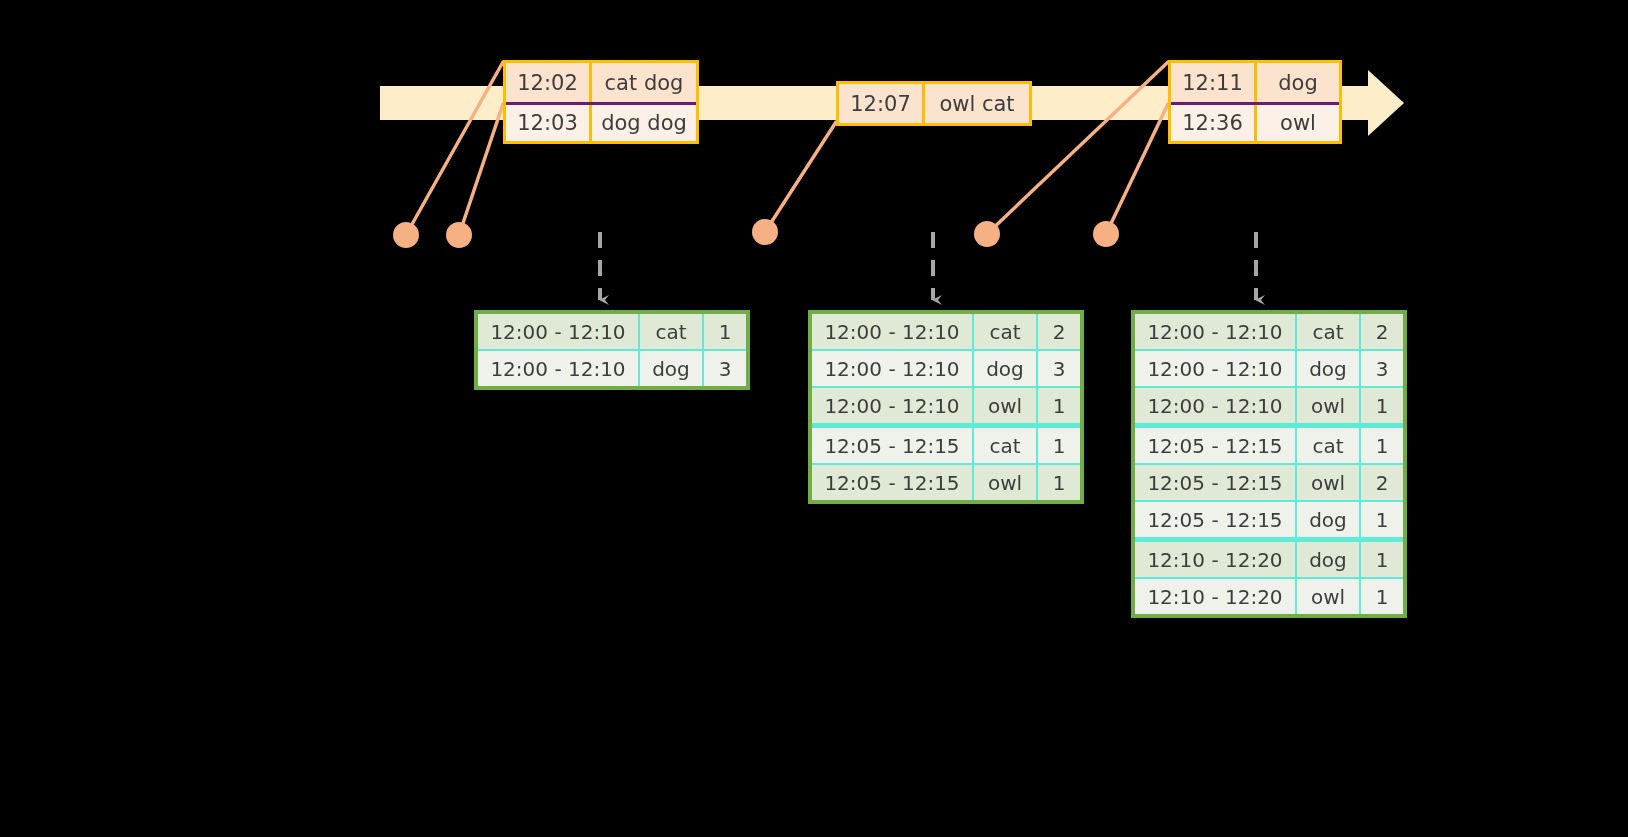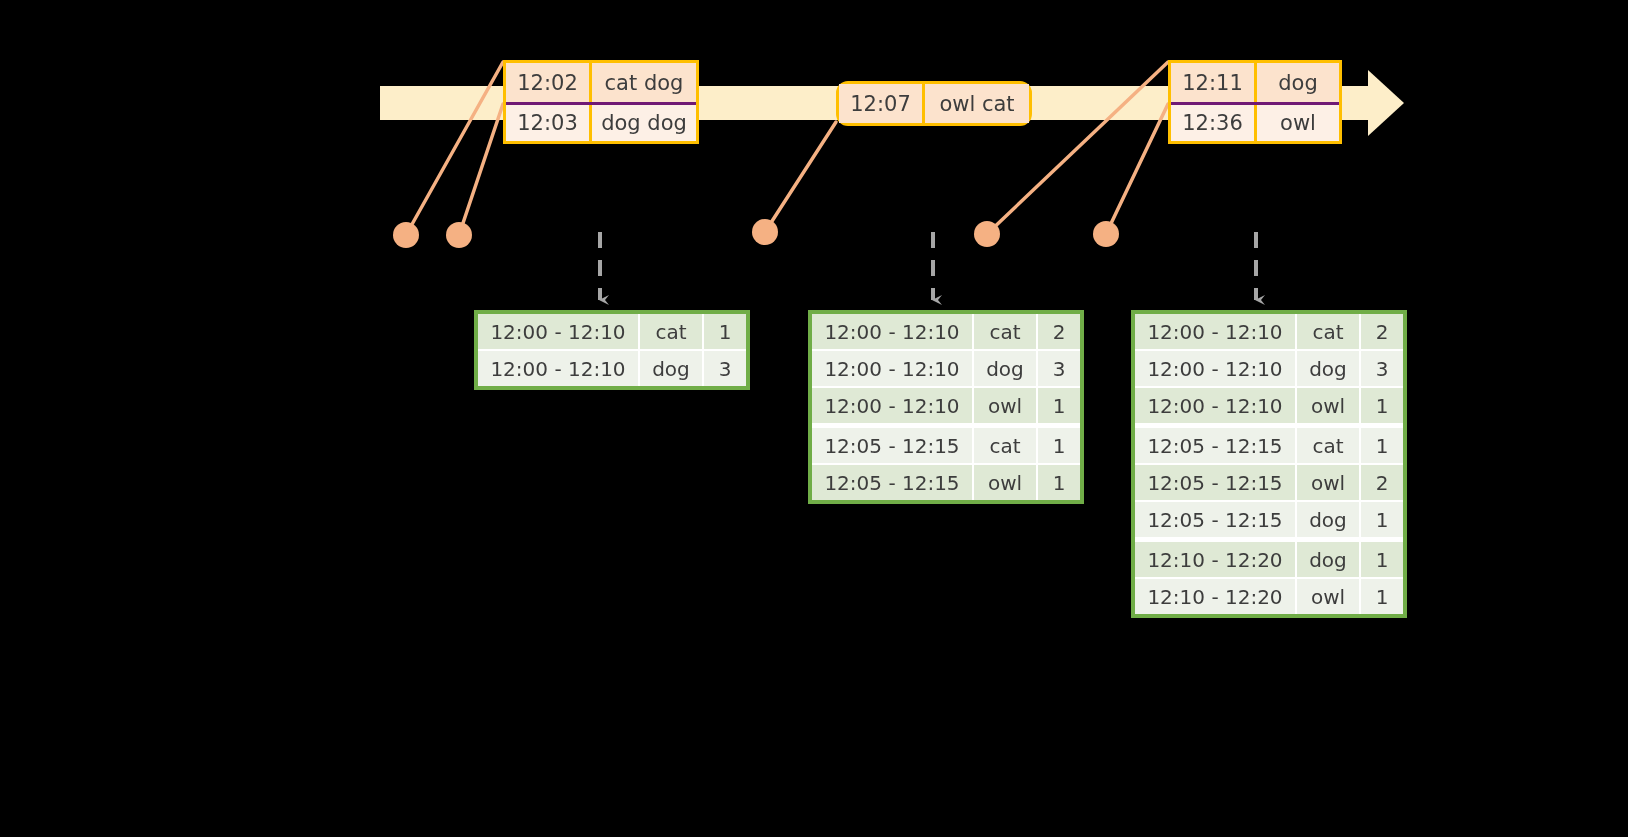--- a/index.html
+++ b/index.html
@@ -17,21 +17,21 @@
   .event-row + .event-row{border-top:3px solid #701a75;text-align:center;}
   .event-row.shade .cell{background:#fce3cd;}
   .event-row.light .cell{background:#fdf0e6;}
   .cell{display:flex;align-items:center;justify-content:center;
         font-size:21px;color:#3d3d3d;box-sizing:border-box;}
   .cell.time{width:86px;border-right:3px solid #ffbf00;}
   .cell.words{flex:1;}
 
   
   .result-table{position:absolute;border:4px solid #70ad47;box-sizing:border-box;
-                background:#ffffff;display:flex;flex-direction:column;gap:2px;padding:0;}
+                background:#5eead4;display:flex;flex-direction:column;gap:2px;padding:0;}
   .r-row{display:flex;height:35px;gap:2px;box-sizing:border-box;}
   .r-row.a .r-cell{background:#dfe9d5;}
   .r-row.b .r-cell{background:#eef2ea;}
   .r-row.gapbelow{margin-bottom:3px;}
   .r-cell{display:flex;align-items:center;justify-content:center;
           font-size:20px;color:#3d3d3d;box-sizing:border-box;}
   .r-cell.win{width:160px;}
   .r-cell.word{width:62px;text-align:center;}
   .r-cell.cnt{width:42px;}
 </style>
@@ -79,21 +79,21 @@
     <div class="event-row shade">
       <div class="cell time">12:02</div>
       <div class="cell words">cat dog</div>
     </div>
     <div class="event-row light">
       <div class="cell time">12:03</div>
       <div class="cell words">dog dog</div>
     </div>
   </div>
 
-  <div class="event-group" style="left:836px;top:81px;width:196px;border-radius:12px;">
+  <div class="event-group" style="left:836px;top:81px;width:196px;">
     <div class="event-row shade">
       <div class="cell time">12:07</div>
       <div class="cell words">owl cat</div>
     </div>
   </div>
 
   <div class="event-group" style="left:1168px;top:60px;width:174px;">
     <div class="event-row shade">
       <div class="cell time">12:11</div>
       <div class="cell words">dog</div>

